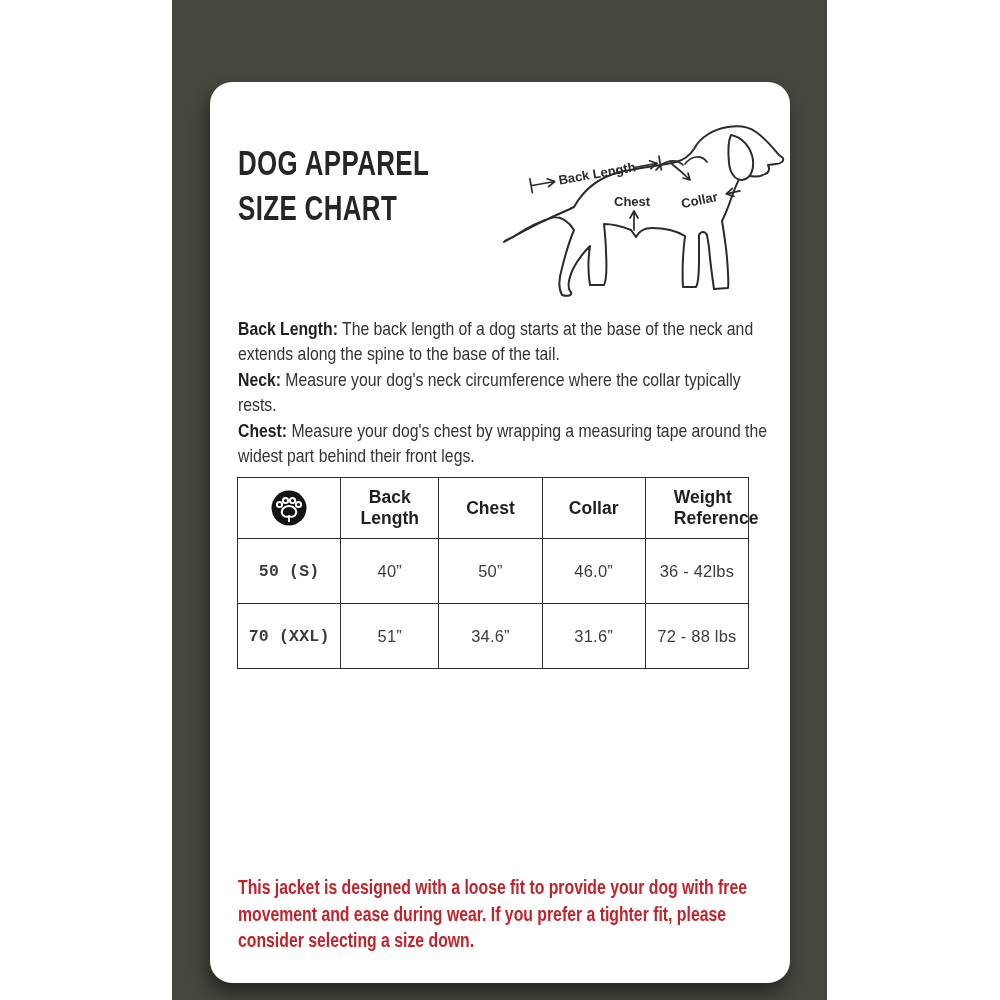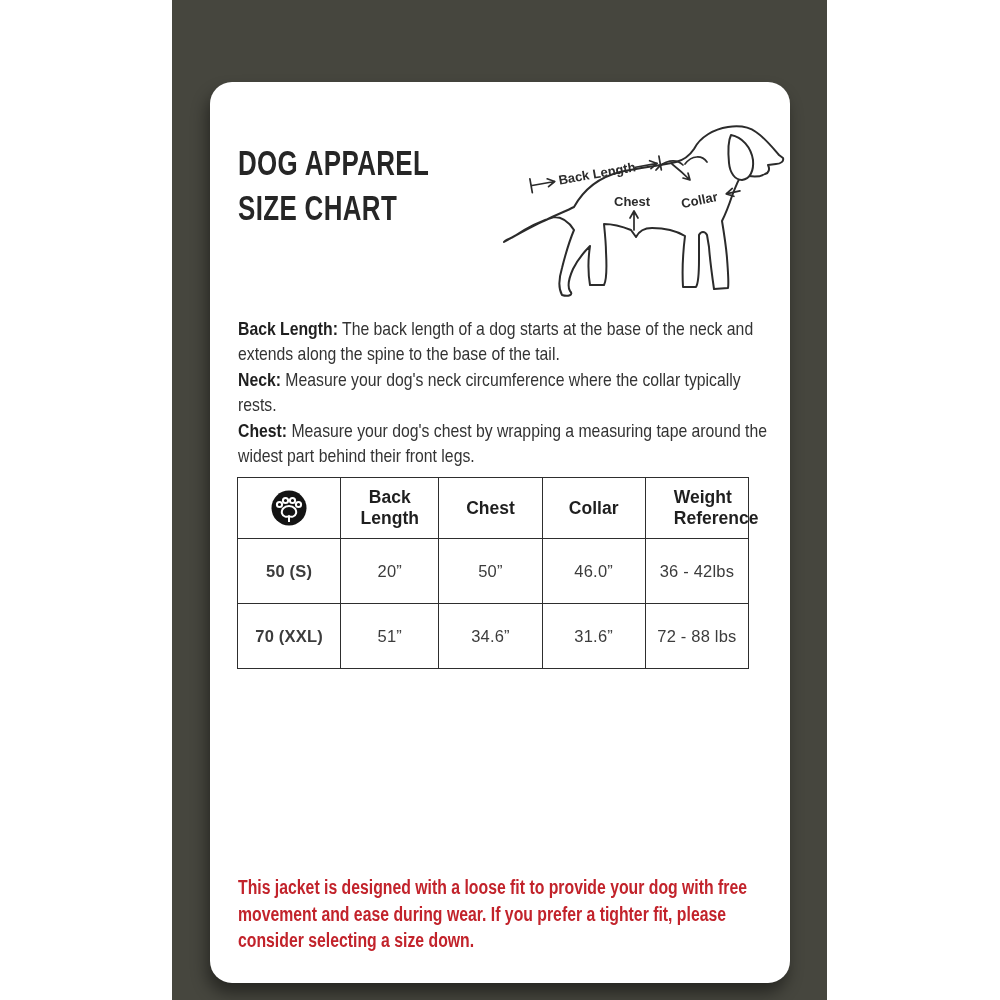--- a/index.html
+++ b/index.html
@@ -24,21 +24,21 @@
   .defs{
     position:absolute;left:28px;top:234px;width:640px;font-size:19px;line-height:25.4px;color:#333333;
     transform:scaleX(.83);transform-origin:left top;
   }
   .defs b{color:#1f1f1f;}
   .tablewrap{position:absolute;left:27px;top:395px;width:512px;}
   table.size{border-collapse:collapse;width:100%;table-layout:fixed;}
   table.size td,table.size th{border:1.5px solid #2e2e2e;text-align:center;vertical-align:middle;padding:0;}
   table.size th{height:60px;font-size:17.5px;line-height:21px;font-weight:bold;color:#1f1f1f;}
   table.size td{height:64px;font-size:16.5px;color:#3c3c3c;letter-spacing:.2px;}
-  td.sizecol{font-size:19.5px;font-weight:bold;color:#1c1c1c;letter-spacing:1px;}
+  td.sizecol{font-size:19.5px;font-weight:bold;color:#1c1c1c;letter-spacing:1px;font-family:Liberation Mono, monospace;}
   .pawwrap{display:flex;align-items:center;justify-content:center;}
   .note{
     position:absolute;left:28px;top:792px;width:655px;font-weight:bold;font-size:19.5px;
     line-height:26.6px;color:#c2232b;transform:scaleX(.81);transform-origin:left top;
   }
 </style>
 </head>
 <body>
 
 <div class="backdrop"></div>
@@ -121,21 +121,21 @@
             </svg>
           </div>
         </th>
         <th>Back Length</th>
         <th>Chest</th>
         <th>Collar</th>
         <th style="padding:0 28px;">Weight Reference</th>
       </tr>
       <tr>
         <td class="sizecol">50 (S)</td>
-        <td>20”</td>
+        <td>40”</td>
         <td>50”</td>
         <td>46.0”</td>
         <td>36 - 42lbs</td>
       </tr>
       <tr>
         <td class="sizecol">70 (XXL)</td>
         <td>51”</td>
         <td>34.6”</td>
         <td>31.6”</td>
         <td>72 - 88 lbs</td>

